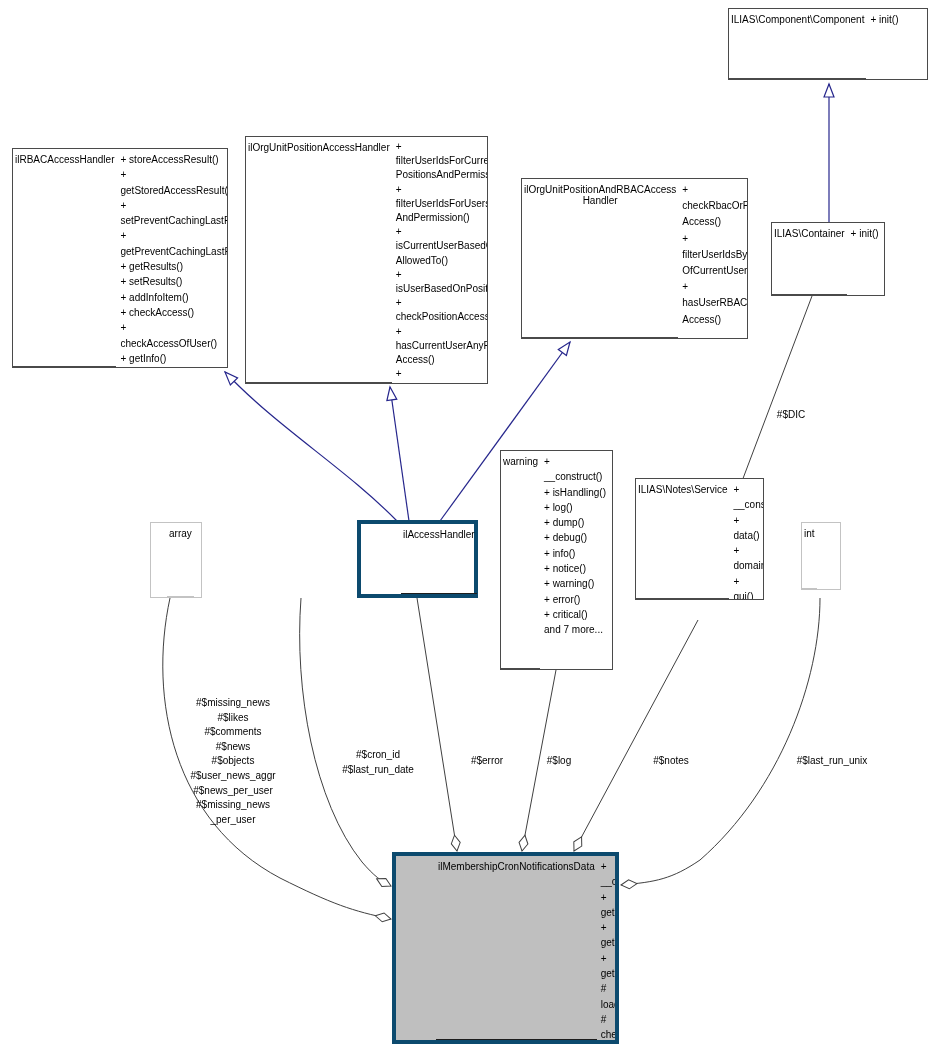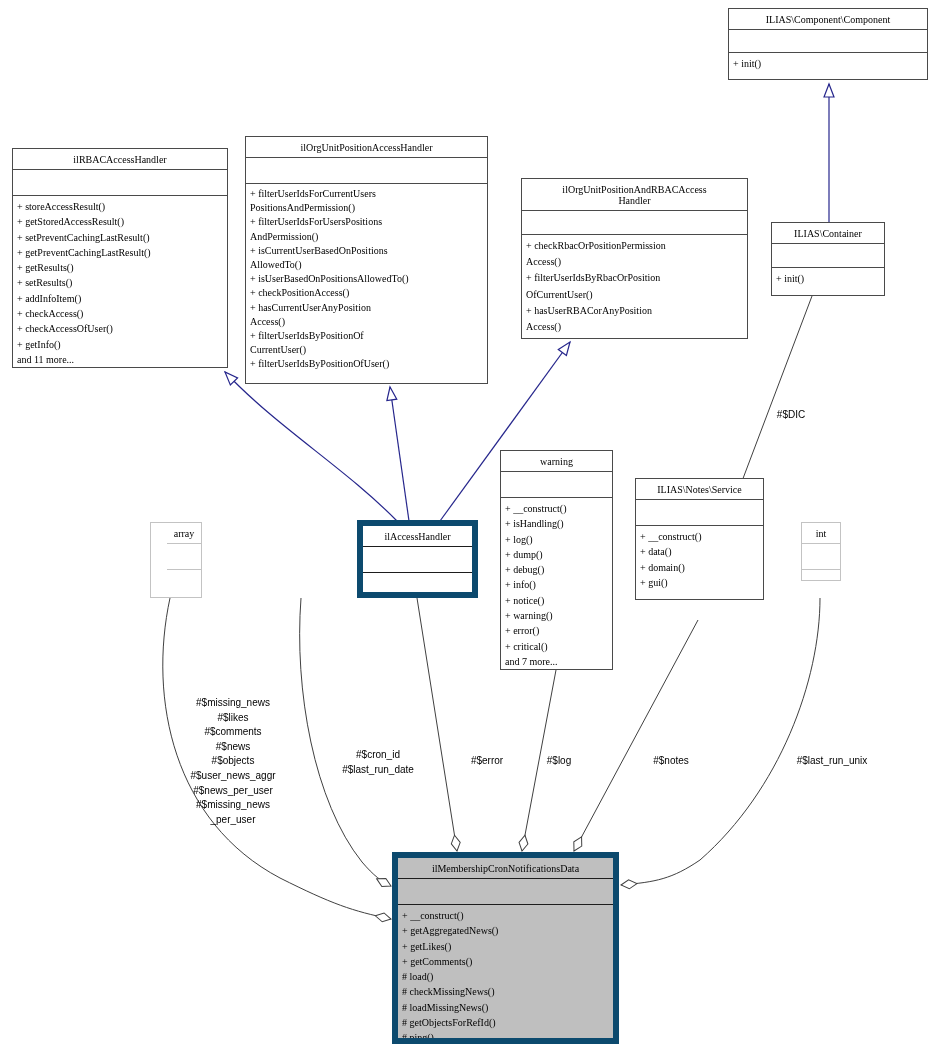--- a/index.html
+++ b/index.html
@@ -12,23 +12,22 @@
     color:#000;
     overflow:hidden;
   }
   #edges{position:absolute;left:0;top:0;z-index:1;}
   .uml-box{
     position:absolute;
     z-index:2;
     background:#ffffff;
     border:1px solid #4a4a4a;
     display:flex;
-    flex-direction:column;
+    flex-direction:row;
     box-sizing:border-box;
-    font-family:Liberation Serif, serif;
   }
   .uml-title{
     text-align:center;
     padding:5px 2px 4px 2px;
     border-bottom:1px solid #4a4a4a;
     white-space:pre-line;
     flex:none;
   }
   .uml-attrs{
     height:25px;
@@ -40,21 +39,21 @@
     padding:3px 4px;
     white-space:pre-line;
     line-height:15.3px;
     overflow:hidden;
     text-align:left;
   }
   .lh-sm .uml-methods{line-height:14.2px;}
   .lh-lg .uml-methods{line-height:16.2px;}
   .light{border-color:#c3c3c3;}
   .light .uml-title,.light .uml-attrs{border-color:#c3c3c3;}
-  .heavy{border:6px solid #0c4a6e;}
+  .heavy{border:4px solid #0c4a6e;padding-left:40px;}
   .heavy .uml-title,.heavy .uml-attrs{border-bottom-color:#1d1d1d;}
   .current{background:#bfbfbf;}
   .edge-label{
     position:absolute;
     z-index:3;
     transform:translateX(-50%);
     text-align:center;
     white-space:pre-line;
     line-height:14.6px;
   }
@@ -177,21 +176,21 @@
     <div class="uml-methods"></div>
   </div>
 
   <div class="uml-box light" style="left:150px;top:522px;width:52px;height:76px;padding-left:16px;">
     <div class="uml-title">array</div>
     <div class="uml-attrs"></div>
     <div class="uml-methods"></div>
   </div>
 
 
-  <div class="uml-box light" style="left:801px;top:522px;width:40px;height:59px;">
+  <div class="uml-box light" style="left:801px;top:522px;width:40px;height:68px;">
     <div class="uml-title">int</div>
     <div class="uml-attrs"></div>
     <div class="uml-methods"></div>
   </div>
 
   <div class="uml-box heavy current" style="left:392px;top:852px;width:227px;height:192px;">
     <div class="uml-title">ilMembershipCronNotificationsData</div>
     <div class="uml-attrs"></div>
     <div class="uml-methods">+ __construct()
 + getAggregatedNews()

